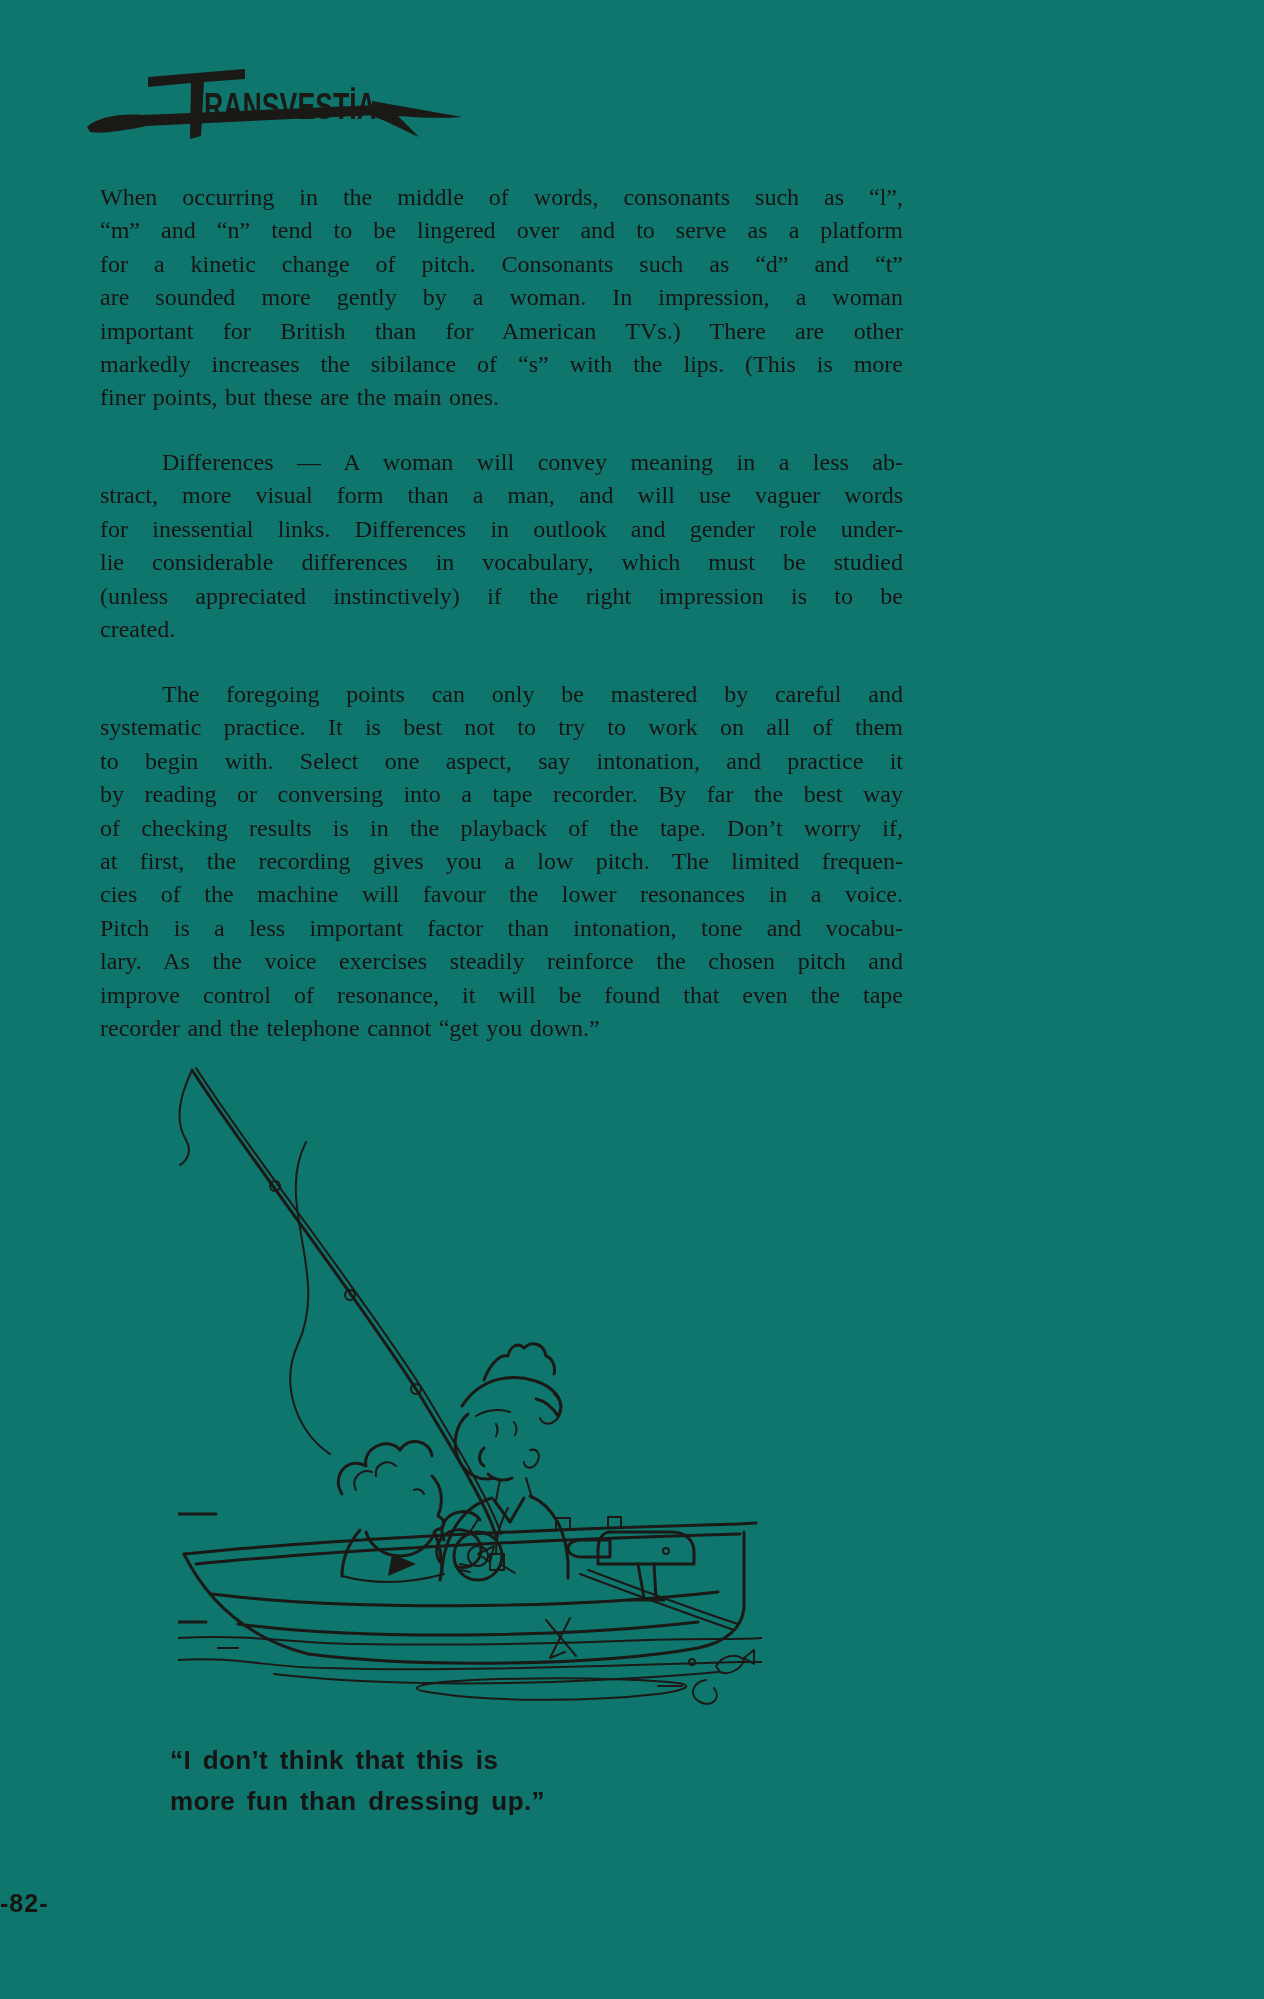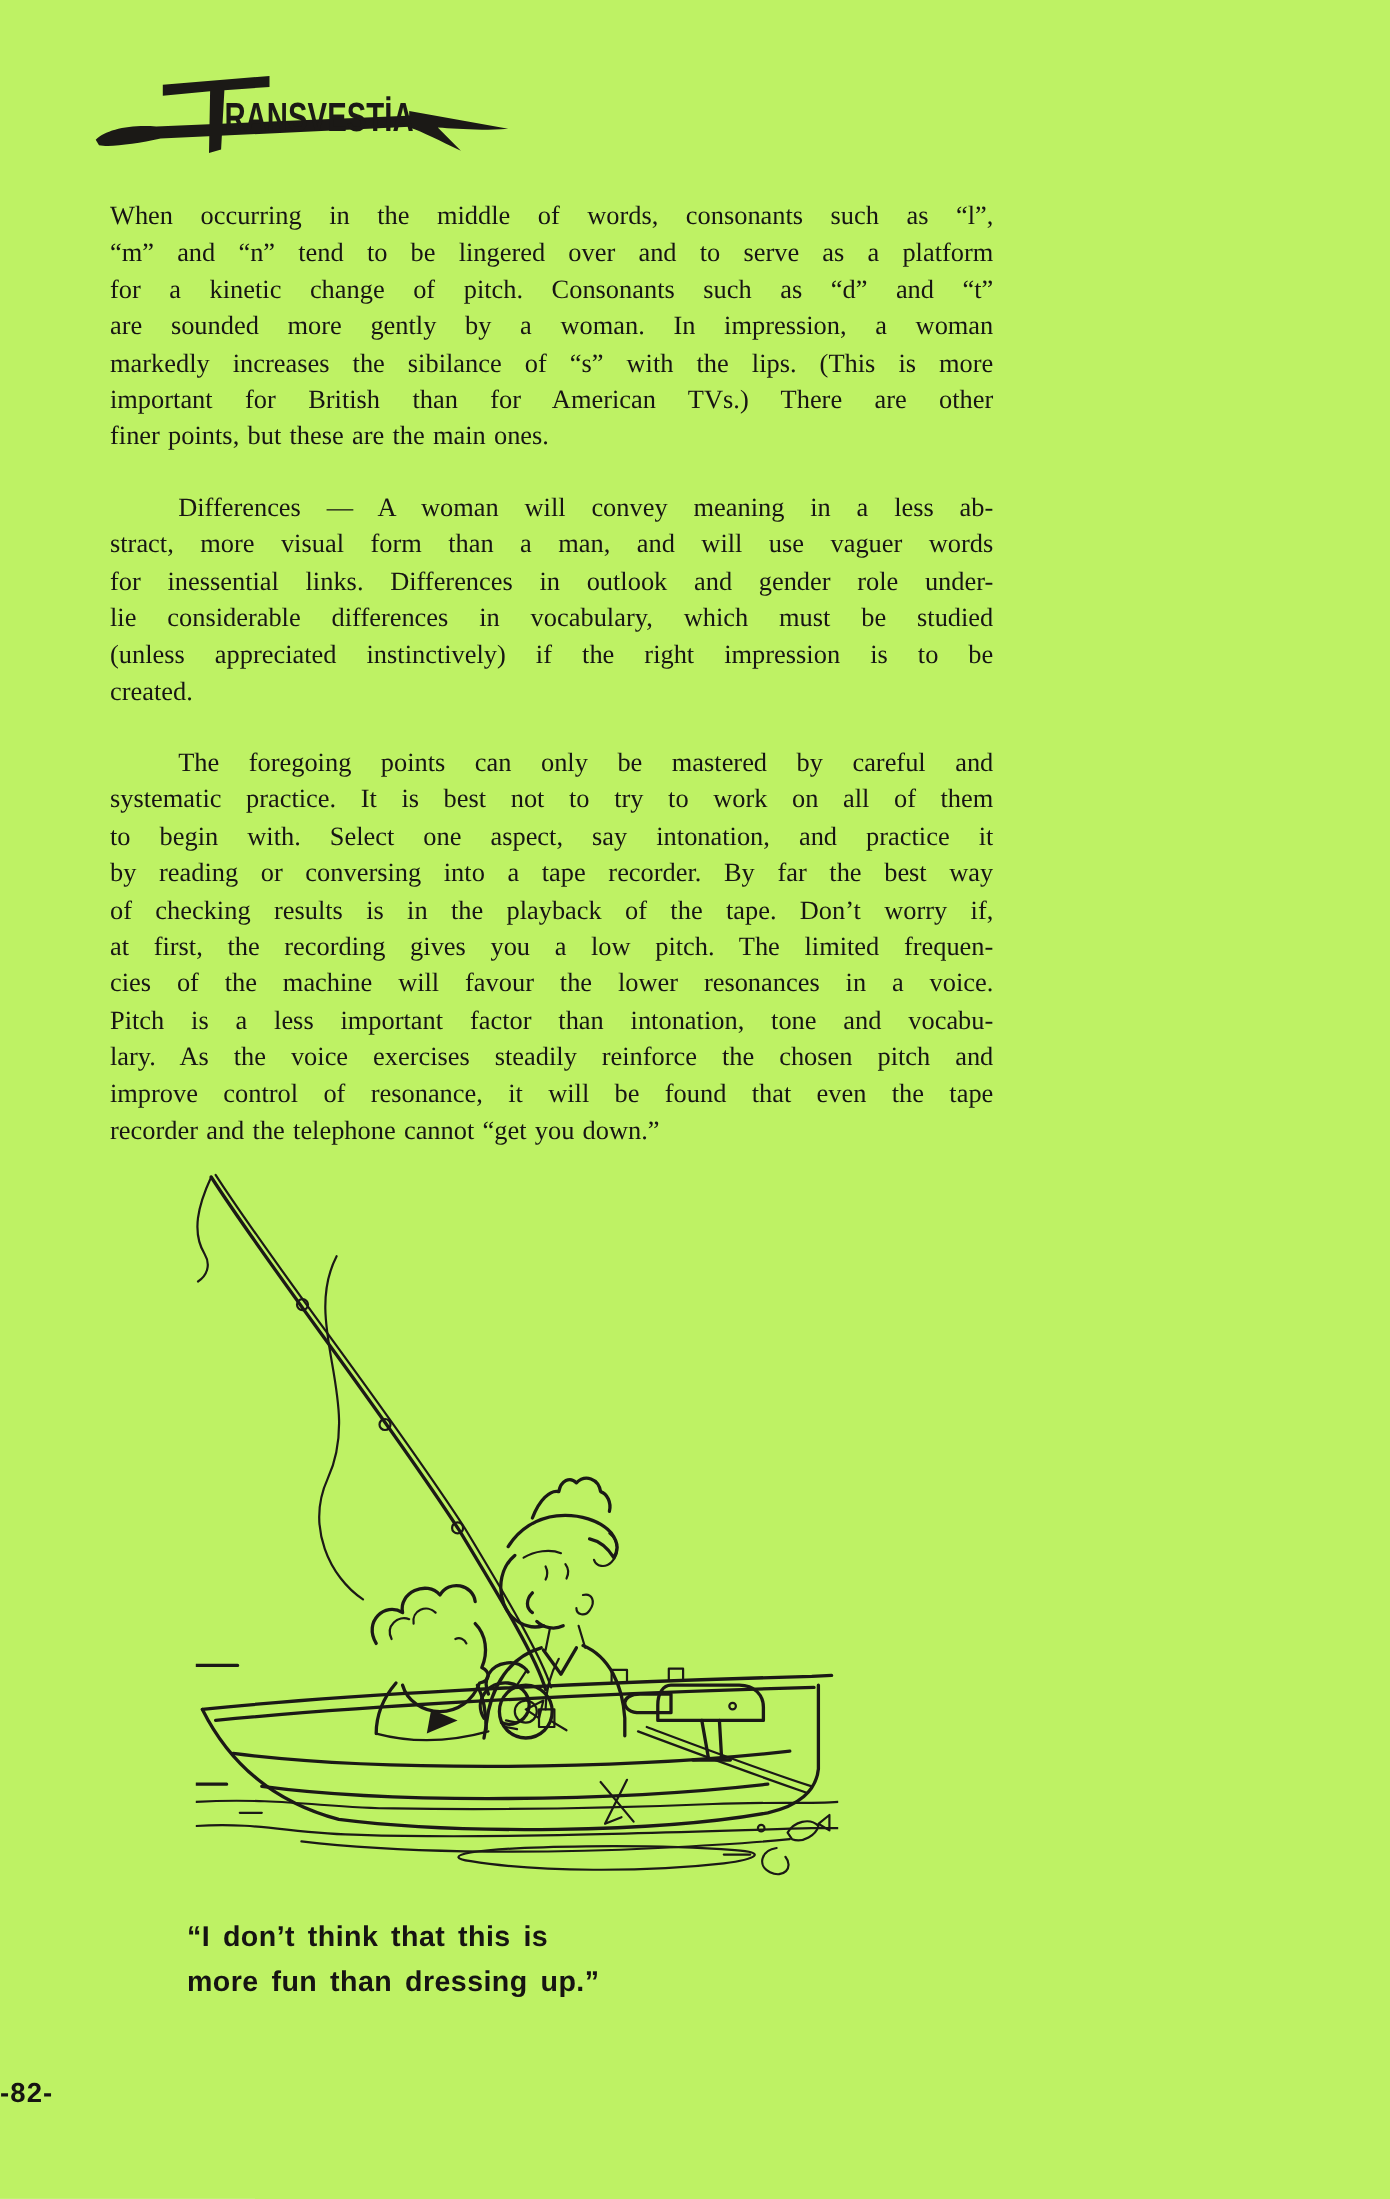--- a/index.html
+++ b/index.html
@@ -1,19 +1,19 @@
 <!DOCTYPE html>
 <html><head>
 <meta charset="utf-8">
 <style>
   html,body { margin:0; padding:0; background:#ffffff; }
   .page {
     position:relative;
     width:1264px; height:1999px;
-    background:#bef264;
+    background:#0f766e;
     font-family:"Liberation Serif", serif;
     color:#171513;
     overflow:hidden;
   }
 
   
   .masthead { position:absolute; left:84px; top:58px; width:392px; height:92px; }
 
   
   .para {
@@ -67,22 +67,22 @@
 
       <text x="120" y="61" font-family="Liberation Sans, sans-serif" font-weight="bold" font-size="37" fill="#1b1916" textLength="172" lengthAdjust="spacingAndGlyphs">RANSVESTİA</text>
     </svg>
   </div>
 
   <div class="para" id="para-0">
       <div class="line">When occurring in the middle of words, consonants such as “l”,</div>
       <div class="line">“m” and “n” tend to be lingered over and to serve as a platform</div>
       <div class="line">for a kinetic change of pitch. Consonants such as “d” and “t”</div>
       <div class="line">are sounded more gently by a woman. In impression, a woman</div>
+      <div class="line">important for British than for American TVs.) There are other</div>
       <div class="line">markedly increases the sibilance of “s” with the lips. (This is more</div>
-      <div class="line">important for British than for American TVs.) There are other</div>
       <div class="line last">finer points, but these are the main ones.</div>
     </div>
   <div class="para" id="para-1">
       <div class="line indent">Differences — A woman will convey meaning in a less ab-</div>
       <div class="line">stract, more visual form than a man, and will use vaguer words</div>
       <div class="line">for inessential links. Differences in outlook and gender role under-</div>
       <div class="line">lie considerable differences in vocabulary, which must be studied</div>
       <div class="line">(unless appreciated instinctively) if the right impression is to be</div>
       <div class="line last">created.</div>
     </div>

